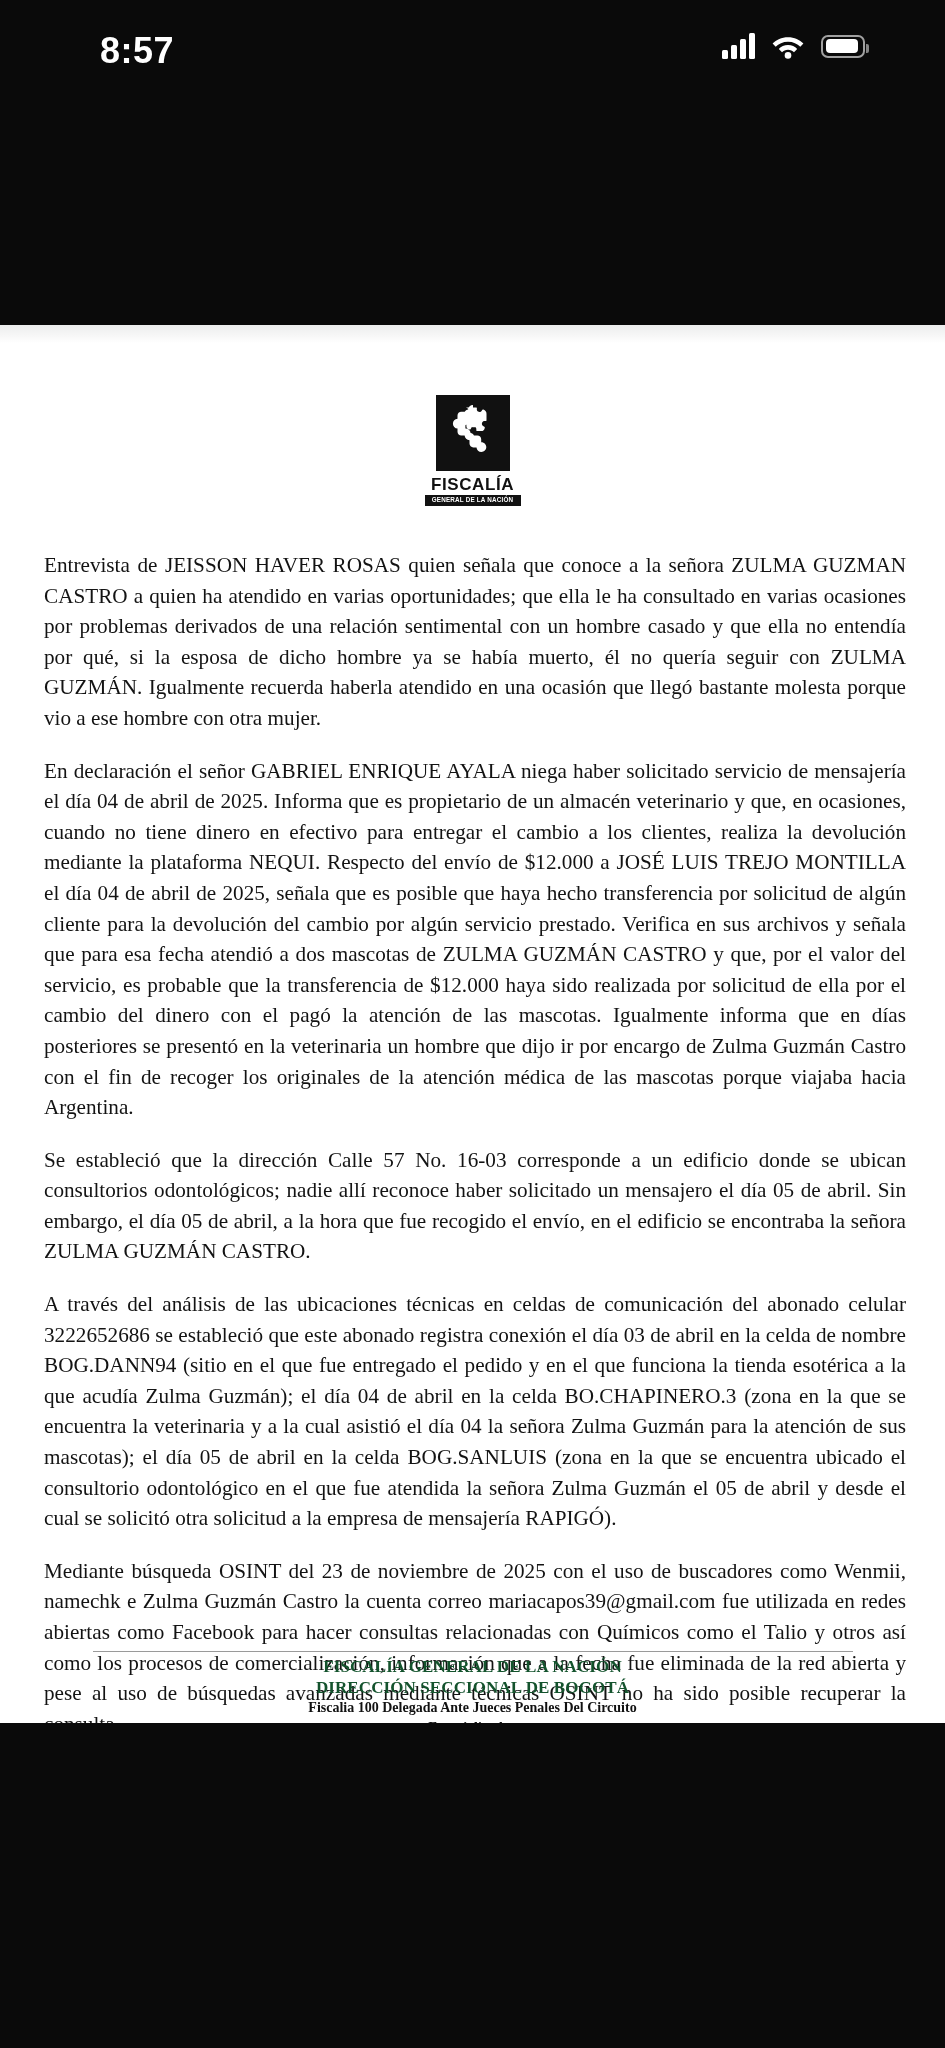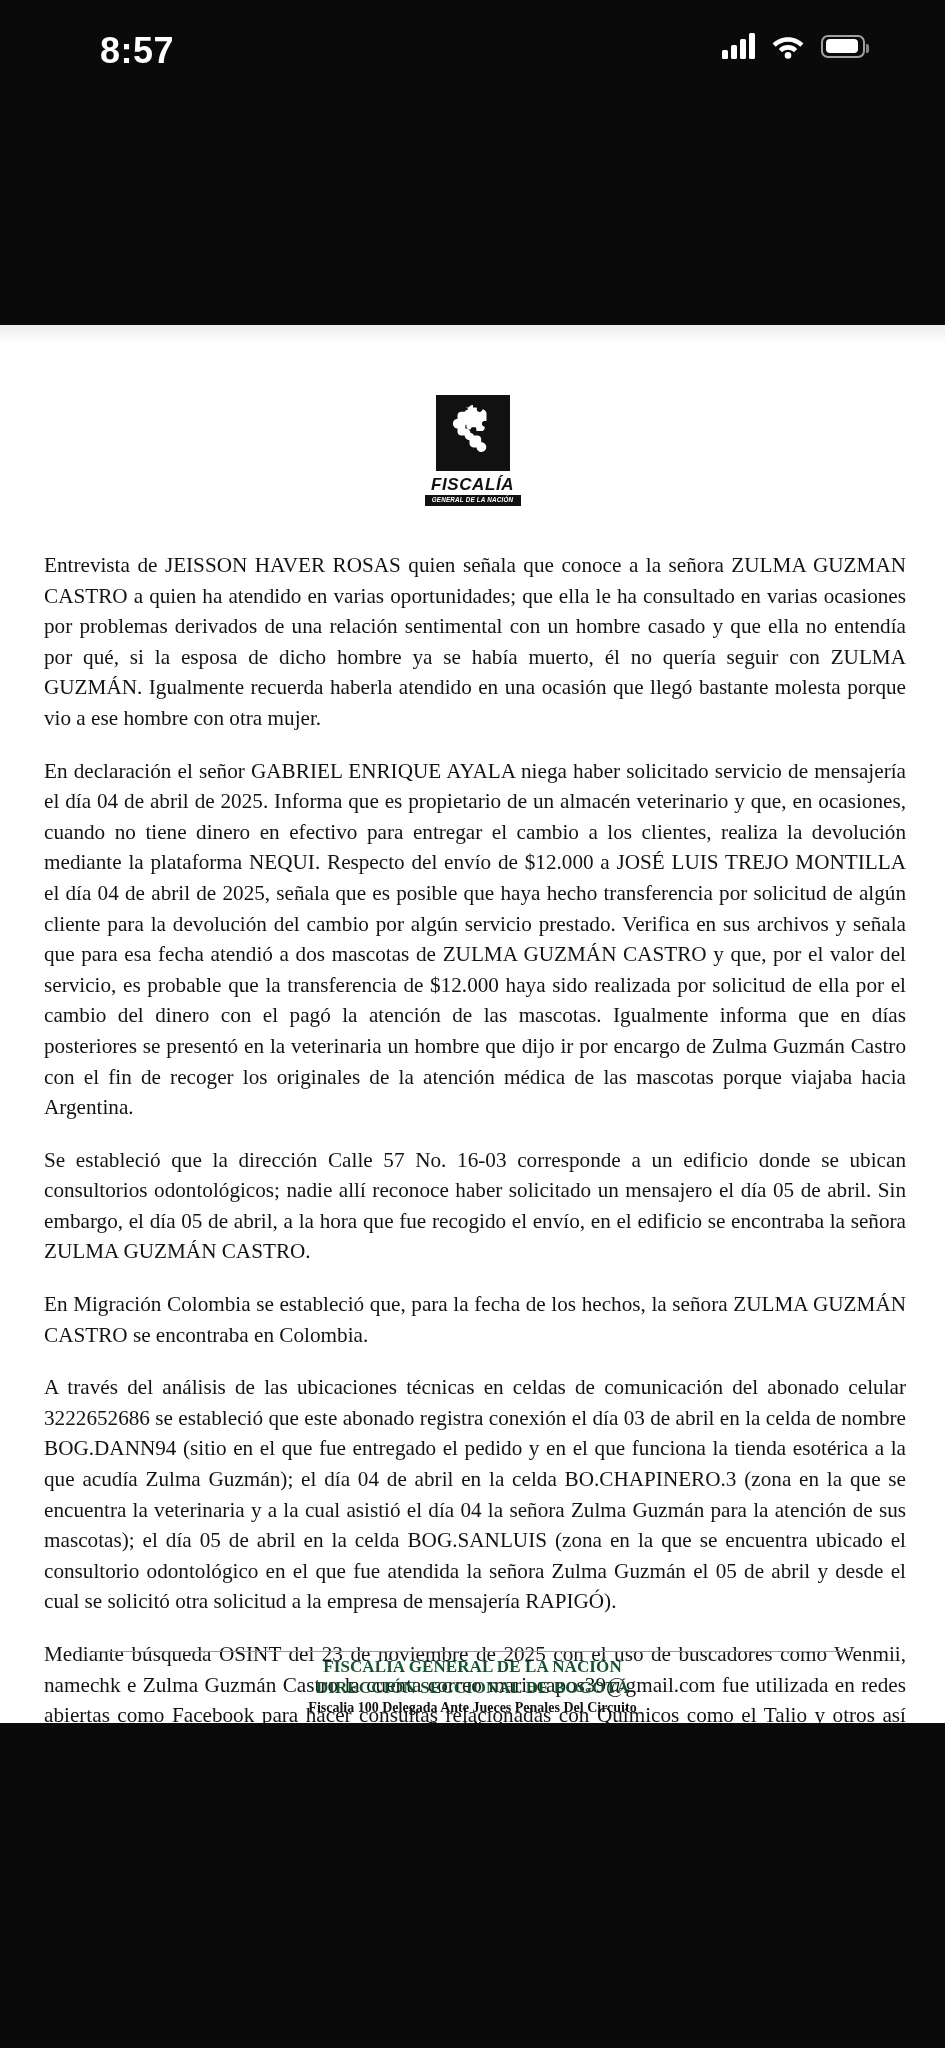--- a/index.html
+++ b/index.html
@@ -68,21 +68,21 @@
     width:945px; height:18px;
     background:linear-gradient(to bottom,#eceded 0%,#f7f7f7 60%,#ffffff 100%);
   }
 
   
   .letterhead {
     position:absolute; left:0; top:70px;
     width:945px;
     display:flex; justify-content:center;
   }
-  .logo-wrap { width:96px;font-style:italic; }
+  .logo-wrap { width:96px; }
   .logo-mark {
     width:74px; height:76px;
     background:#111111;
     margin:0 auto;
     display:flex; align-items:center; justify-content:center;
   }
   .logo-mark svg { display:block; }
   .logo-name {
     margin-top:5px;
     text-align:center;
@@ -200,21 +200,20 @@
         </div>
         <div class="logo-name">FISCALÍA</div>
         <div class="logo-sub">GENERAL DE LA NACIÓN</div>
       </div>
     </div>
 
     <div class="body-text">
       <p>Entrevista de JEISSON HAVER ROSAS quien señala que conoce a la señora ZULMA GUZMAN CASTRO a quien ha atendido en varias oportunidades; que ella le ha consultado en varias ocasiones por problemas derivados de una relación sentimental con un hombre casado y que ella no entendía por qué, si la esposa de dicho hombre ya se había muerto, él no quería seguir con ZULMA GUZMÁN.  Igualmente recuerda haberla atendido en una ocasión que llegó bastante molesta porque vio a ese hombre con otra mujer.</p>
       <p>En declaración el señor GABRIEL ENRIQUE AYALA niega haber solicitado servicio de mensajería el día 04 de abril de 2025.  Informa que es propietario de un almacén veterinario y que, en ocasiones, cuando no tiene dinero en efectivo para entregar el cambio a los clientes, realiza la devolución mediante la plataforma NEQUI.  Respecto del envío de $12.000 a JOSÉ LUIS TREJO MONTILLA el día 04 de abril de 2025, señala que es posible que haya hecho transferencia por solicitud de algún cliente para la devolución del cambio por algún servicio prestado.  Verifica en sus archivos y señala que para esa fecha atendió a dos mascotas de ZULMA GUZMÁN CASTRO y que, por el valor del servicio, es probable que la transferencia de $12.000 haya sido realizada por solicitud de ella por el cambio del dinero con el pagó la atención de las mascotas. Igualmente informa que en días posteriores se presentó en la veterinaria un hombre que dijo ir por encargo de Zulma Guzmán Castro con el fin de recoger los originales de la atención médica de las mascotas porque viajaba hacia Argentina.</p>
       <p>Se estableció que la dirección Calle 57 No. 16-03 corresponde a un edificio donde se ubican consultorios odontológicos; nadie allí reconoce haber solicitado un mensajero el día 05 de abril. Sin embargo, el día 05 de abril, a la hora que fue recogido el envío, en el edificio se encontraba la señora ZULMA GUZMÁN CASTRO.</p>
-      <p>En Migración Colombia se estableció que, para la fecha de los hechos, la señora ZULMA GUZMÁN CASTRO se encontraba en Colombia.</p>
       <p>A través del análisis de las ubicaciones técnicas en celdas de comunicación del abonado celular 3222652686 se estableció que este abonado registra conexión el día 03 de abril en la celda de nombre BOG.DANN94 (sitio en el que fue entregado el pedido y en el que funciona la tienda esotérica a la que acudía Zulma Guzmán); el día 04 de abril en la celda BO.CHAPINERO.3 (zona en la que se encuentra la veterinaria y a la cual asistió el día 04 la señora Zulma Guzmán para la atención de sus mascotas); el día 05 de abril en la celda BOG.SANLUIS (zona en la que se encuentra ubicado el consultorio odontológico en el que fue atendida la señora Zulma Guzmán el 05 de abril y desde el cual se solicitó otra solicitud a la empresa de mensajería RAPIGÓ).</p>
       <p>Mediante búsqueda OSINT del 23 de noviembre de 2025 con el uso de buscadores como Wenmii, namechk e Zulma Guzmán Castro la cuenta correo mariacapos39@gmail.com fue utilizada en redes abiertas como Facebook para hacer consultas relacionadas con Químicos como el Talio y otros así como los procesos de  comercialización, información que a la fecha fue eliminada de la red abierta y pese al  uso de búsquedas avanzadas mediante técnicas OSINT no ha sido posible recuperar la consulta.</p>
     </div>
 
     <div class="footer">
       <div class="footer-rule"></div>
       <div class="footer-lines">
         <div class="l1">FISCALÍA GENERAL DE LA NACIÓN</div>
         <div class="l2">DIRECCIÓN SECCIONAL DE BOGOTÁ</div>
         <div class="l3">Fiscalia 100 Delegada Ante Jueces Penales Del Circuito</div>

